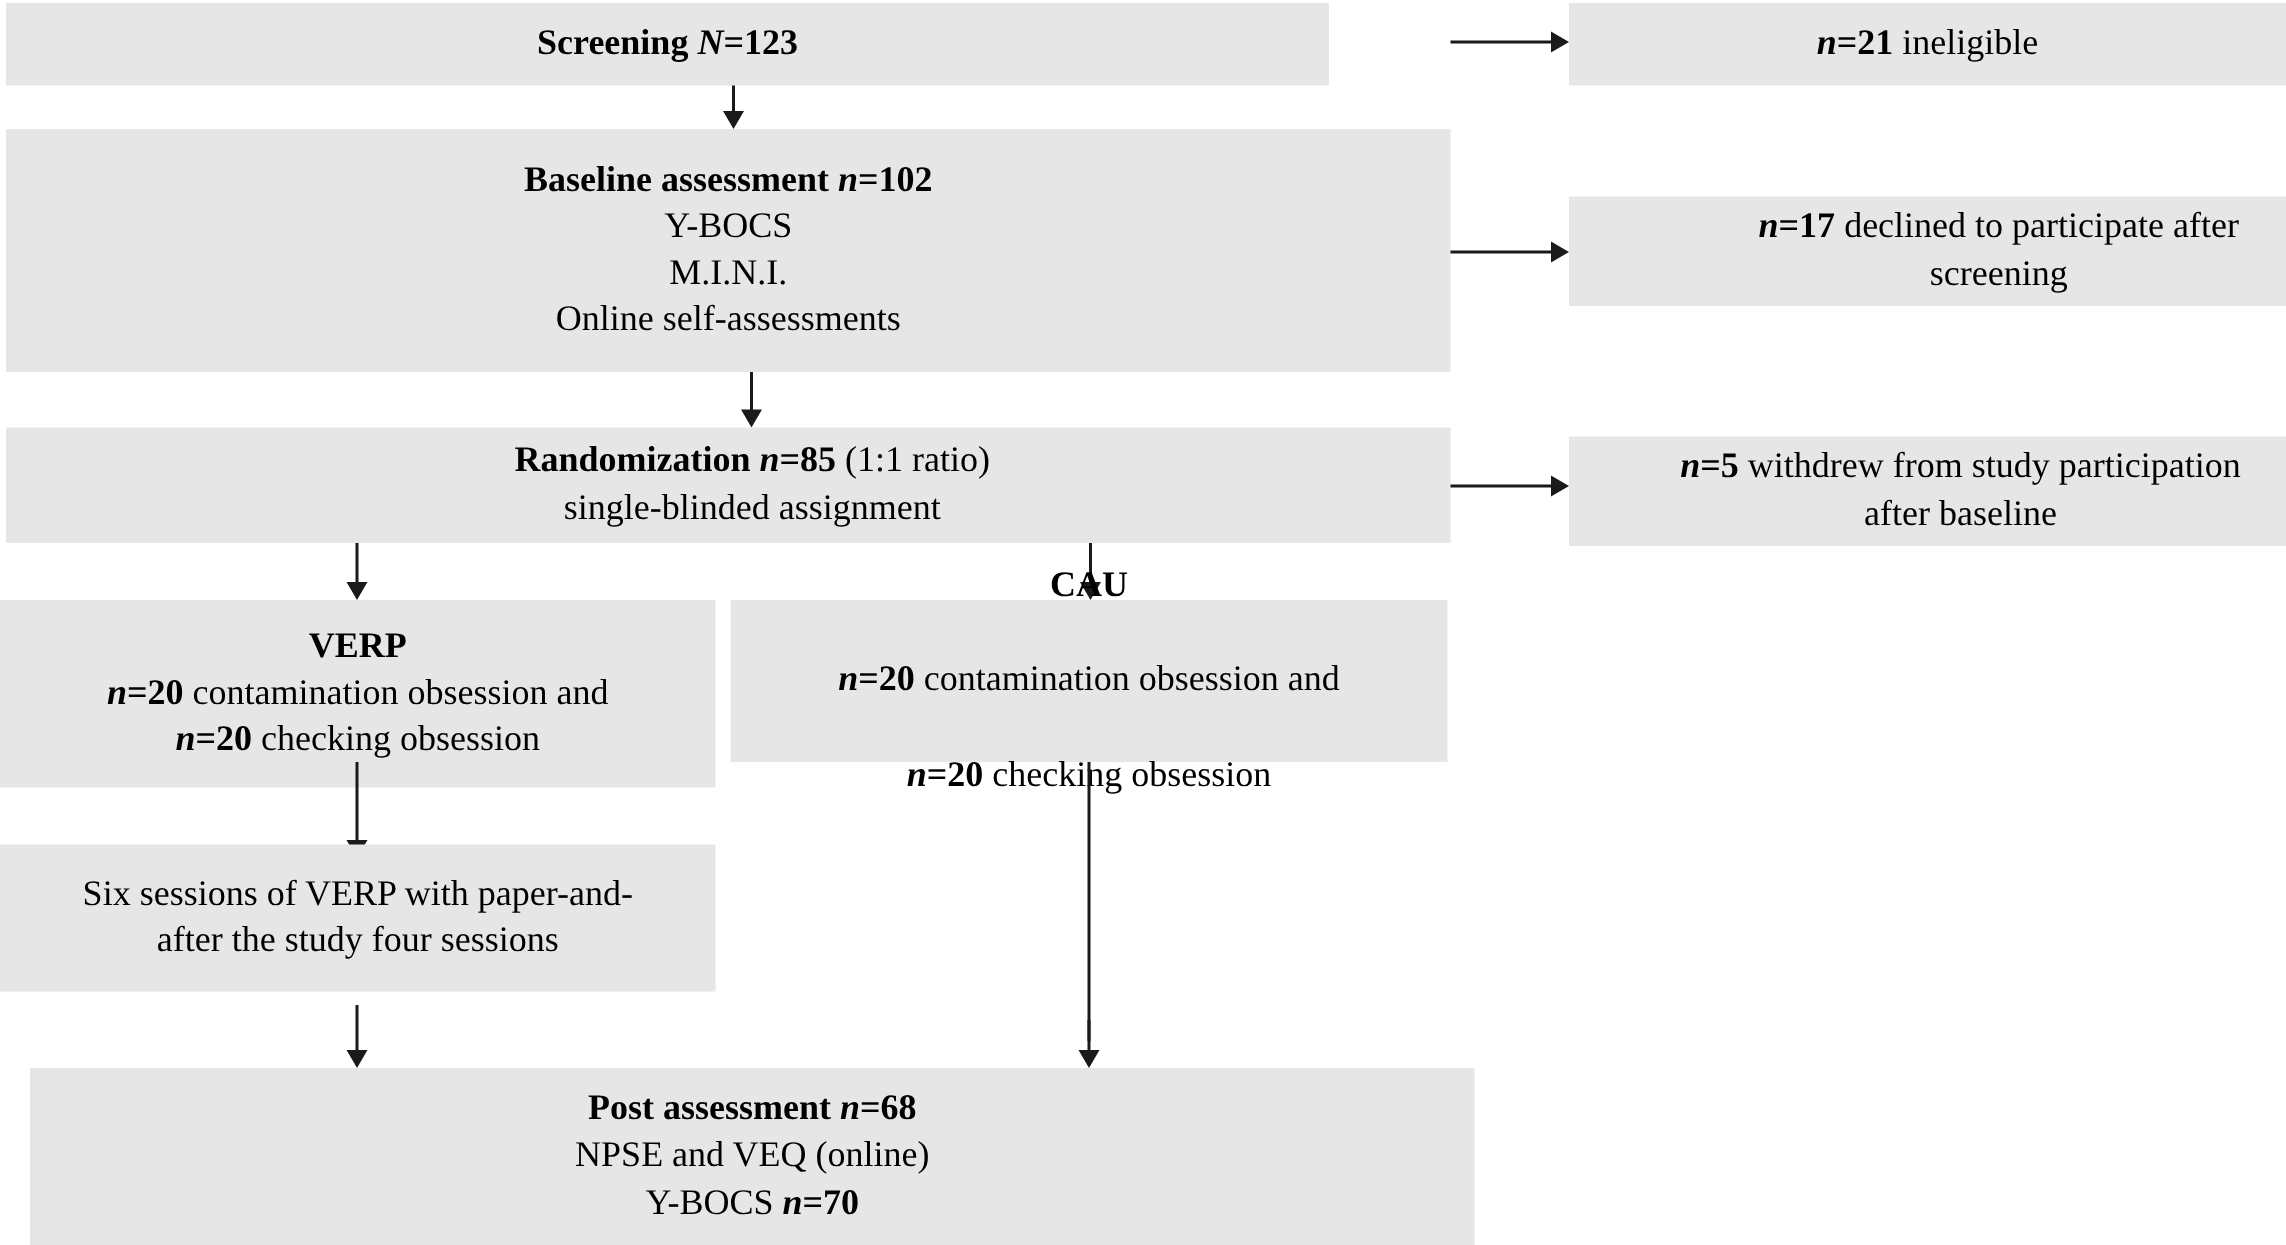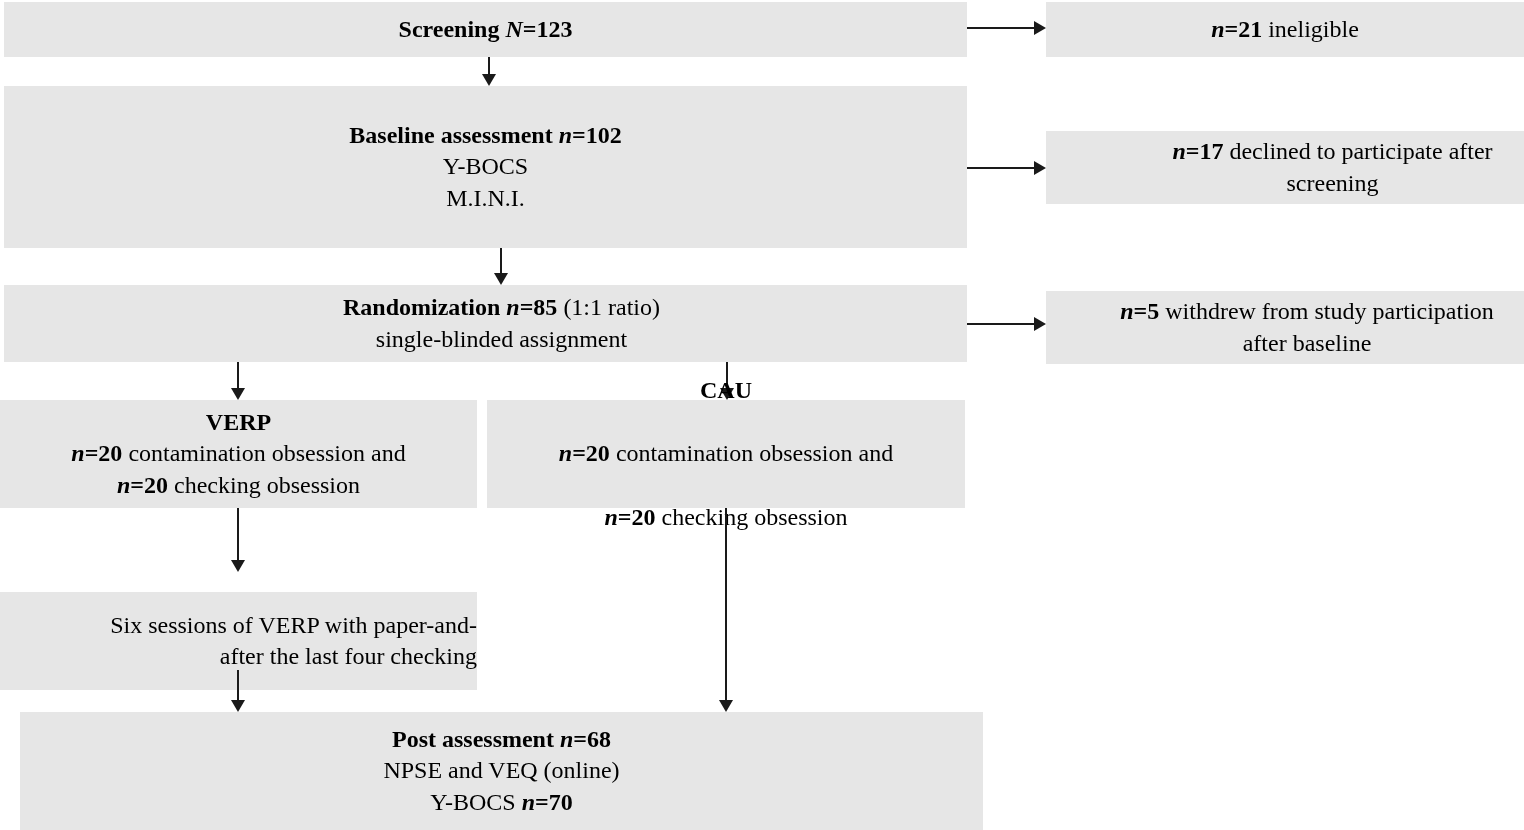--- a/index.html
+++ b/index.html
@@ -85,21 +85,21 @@
     position: absolute;
     width: 2px;
     background: #1a1a1a;
   }
 </style>
 </head>
 <body>
 
 <div id="flowchart">
 
-  <div class="box" style="left:4px; top:2px; width:963px; height:55px;">
+  <div class="box" style="left:4px; top:2px; width:882px; height:55px;">
     <span class="line"><span class="bold">Screening </span><span class="nb">N</span><span class="bold">=123</span></span>
   </div>
 
   <div class="box" style="left:1046px; top:2px; width:478px; height:55px;">
     <span class="line"><span class="nb">n</span><span class="bold">=21</span><span> ineligible</span></span>
   </div>
 
   <div class="arrow-h" style="left:967px; top:20px; width:79px; height:16px;">
     <div class="shaft" style="width:68px;"></div>
     <div class="head"></div>
@@ -107,20 +107,21 @@
 
   <div class="arrow-v" style="left:478px; top:57px; width:22px; height:29px;">
     <div class="shaft" style="height:18px;"></div>
     <div class="head"></div>
   </div>
 
   <div class="box" style="left:4px; top:86px; width:963px; height:162px;">
     <span class="line"><span class="bold">Baseline assessment </span><span class="nb">n</span><span class="bold">=102</span></span>
     <span class="line">Y-BOCS</span>
     <span class="line">M.I.N.I.</span>
+    <span class="line">Online self-assessments</span>
   </div>
 
   <div class="box" style="left:1046px; top:131px; width:573px; height:73px;">
     <span class="line"><span class="nb">n</span><span class="bold">=17</span><span> declined to participate after</span></span>
     <span class="line">screening</span>
   </div>
 
   <div class="arrow-h" style="left:967px; top:160px; width:79px; height:16px;">
     <div class="shaft" style="width:68px;"></div>
     <div class="head"></div>
@@ -149,21 +150,21 @@
   <div class="arrow-v" style="left:227px; top:362px; width:22px; height:38px;">
     <div class="shaft" style="height:27px;"></div>
     <div class="head"></div>
   </div>
 
   <div class="arrow-v" style="left:716px; top:362px; width:22px; height:38px;">
     <div class="shaft" style="height:27px;"></div>
     <div class="head"></div>
   </div>
 
-  <div class="box" style="left:0px; top:400px; width:477px; height:108px;">
+  <div class="box" style="left:0px; top:400px; width:477px; height:125px;">
     <span class="line bold">VERP</span>
     <span class="line"><span class="nb">n</span><span class="bold">=20</span><span> contamination obsession and</span></span>
     <span class="line"><span class="nb">n</span><span class="bold">=20</span><span> checking obsession</span></span>
   </div>
 
   <div class="box" style="left:487px; top:400px; width:478px; height:108px;gap:32px;">
     <span class="line bold">CAU</span>
     <span class="line"><span class="nb">n</span><span class="bold">=20</span><span> contamination obsession and</span></span>
     <span class="line"><span class="nb">n</span><span class="bold">=20</span><span> checking obsession</span></span>
   </div>
@@ -172,23 +173,23 @@
     <div class="shaft" style="height:53px;"></div>
     <div class="head"></div>
   </div>
 
   <div class="plainline" style="left:725px; top:508px; width:2px; height:186px;"></div>
   <div class="arrow-v" style="left:715px; top:680px; width:22px; height:32px;">
     <div class="shaft" style="height:20px;"></div>
     <div class="head"></div>
   </div>
 
-  <div class="box" style="left:0px; top:592px; width:477px; height:98px;align-items:flex-end;">
+  <div class="box" style="left:0px; top:563px; width:477px; height:98px;">
     <span class="line">Six sessions of VERP with paper-and-</span>
-    <span class="line">after the last four checking</span>
+    <span class="line">after the study four sessions</span>
   </div>
 
   <div class="arrow-v" style="left:227px; top:670px; width:22px; height:42px;">
     <div class="shaft" style="height:31px;"></div>
     <div class="head"></div>
   </div>
 
   <div class="box" style="left:20px; top:712px; width:963px; height:118px;">
     <span class="line"><span class="bold">Post assessment </span><span class="nb">n</span><span class="bold">=68</span></span>
     <span class="line">NPSE and VEQ (online)</span>

